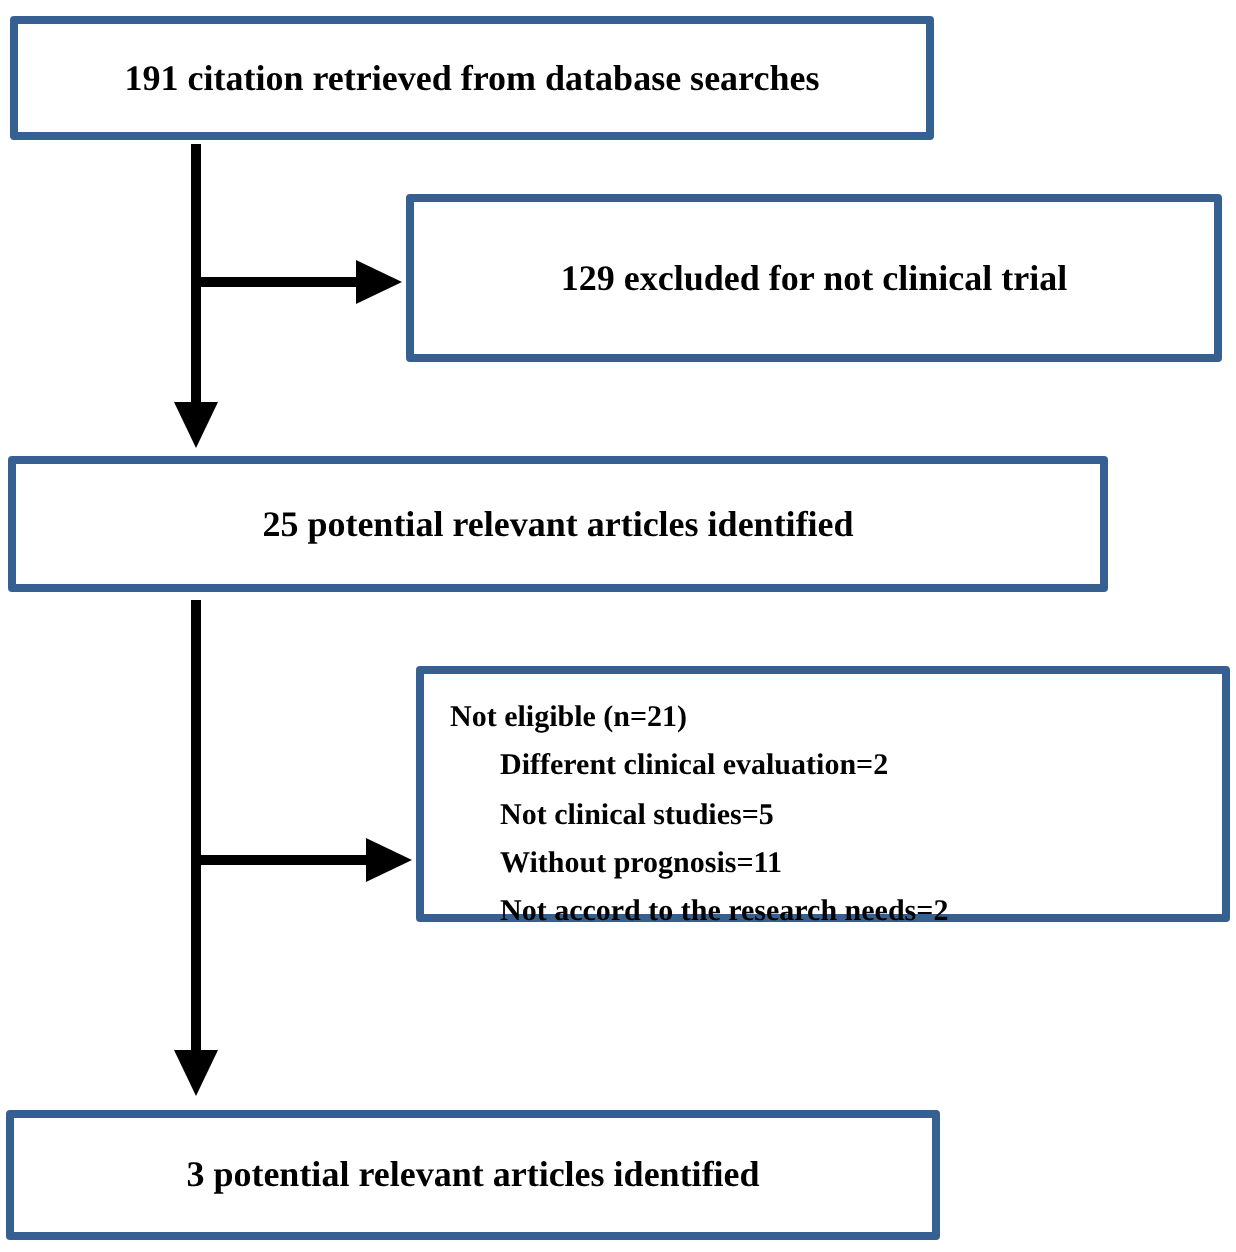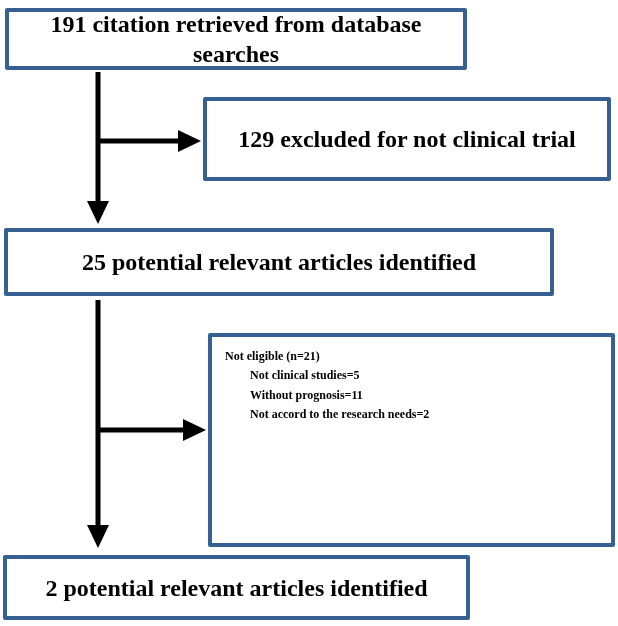--- a/index.html
+++ b/index.html
@@ -20,30 +20,30 @@
     position: absolute;
     box-sizing: border-box;
     border: 4px solid #366092;
     border-radius: 2px;
     background: #ffffff;
     display: flex;
     align-items: center;
     justify-content: center;
     text-align: center;
     font-weight: bold;
-    font-size: 24px;
+    font-size: 18px;
     line-height: 1.25;
     box-shadow: inset 0 0 0 1px rgba(255,255,255,0.5);
   }
   #box-retrieved   { left: 5px;   top: 8px;   width: 462px; height: 62px; }
   #box-excluded    { left: 203px; top: 97px;  width: 408px; height: 84px; }
   #box-potential25 { left: 4px;   top: 228px; width: 550px; height: 68px; }
-  #box-noteligible { left: 208px; top: 333px; width: 407px; height: 214px;
+  #box-noteligible { left: 208px; top: 333px; width: 407px; height: 128px;
                      align-items: flex-start; justify-content: flex-start;
-                     text-align: left; font-size: 12px; }
+                     text-align: left; font-size: 15px; }
   #box-potential4  { left: 3px;   top: 555px; width: 467px; height: 65px; }
   .box4-inner {
     padding: 10px 8px 6px 13px;
     line-height: 1.62;
   }
   .box4-list {
     margin: 0;
     padding: 0 0 0 25px;
     list-style: none;
   }
@@ -83,24 +83,25 @@
   </div>
 
   <div class="box" id="box-potential25">
     <span>25 potential relevant articles identified</span>
   </div>
 
   <div class="box" id="box-noteligible">
     <div class="box4-inner">
       <div>Not eligible (n=21)</div>
       <ul class="box4-list">
+        <li>Different clinical evaluation=2</li>
         <li>Not clinical studies=5</li>
         <li>Without prognosis=11</li>
         <li>Not accord to the research needs=2</li>
       </ul>
     </div>
   </div>
 
   <div class="box" id="box-potential4">
-    <span>2 potential relevant articles identified</span>
+    <span>3 potential relevant articles identified</span>
   </div>
 
 </div>
 
 </body></html>

